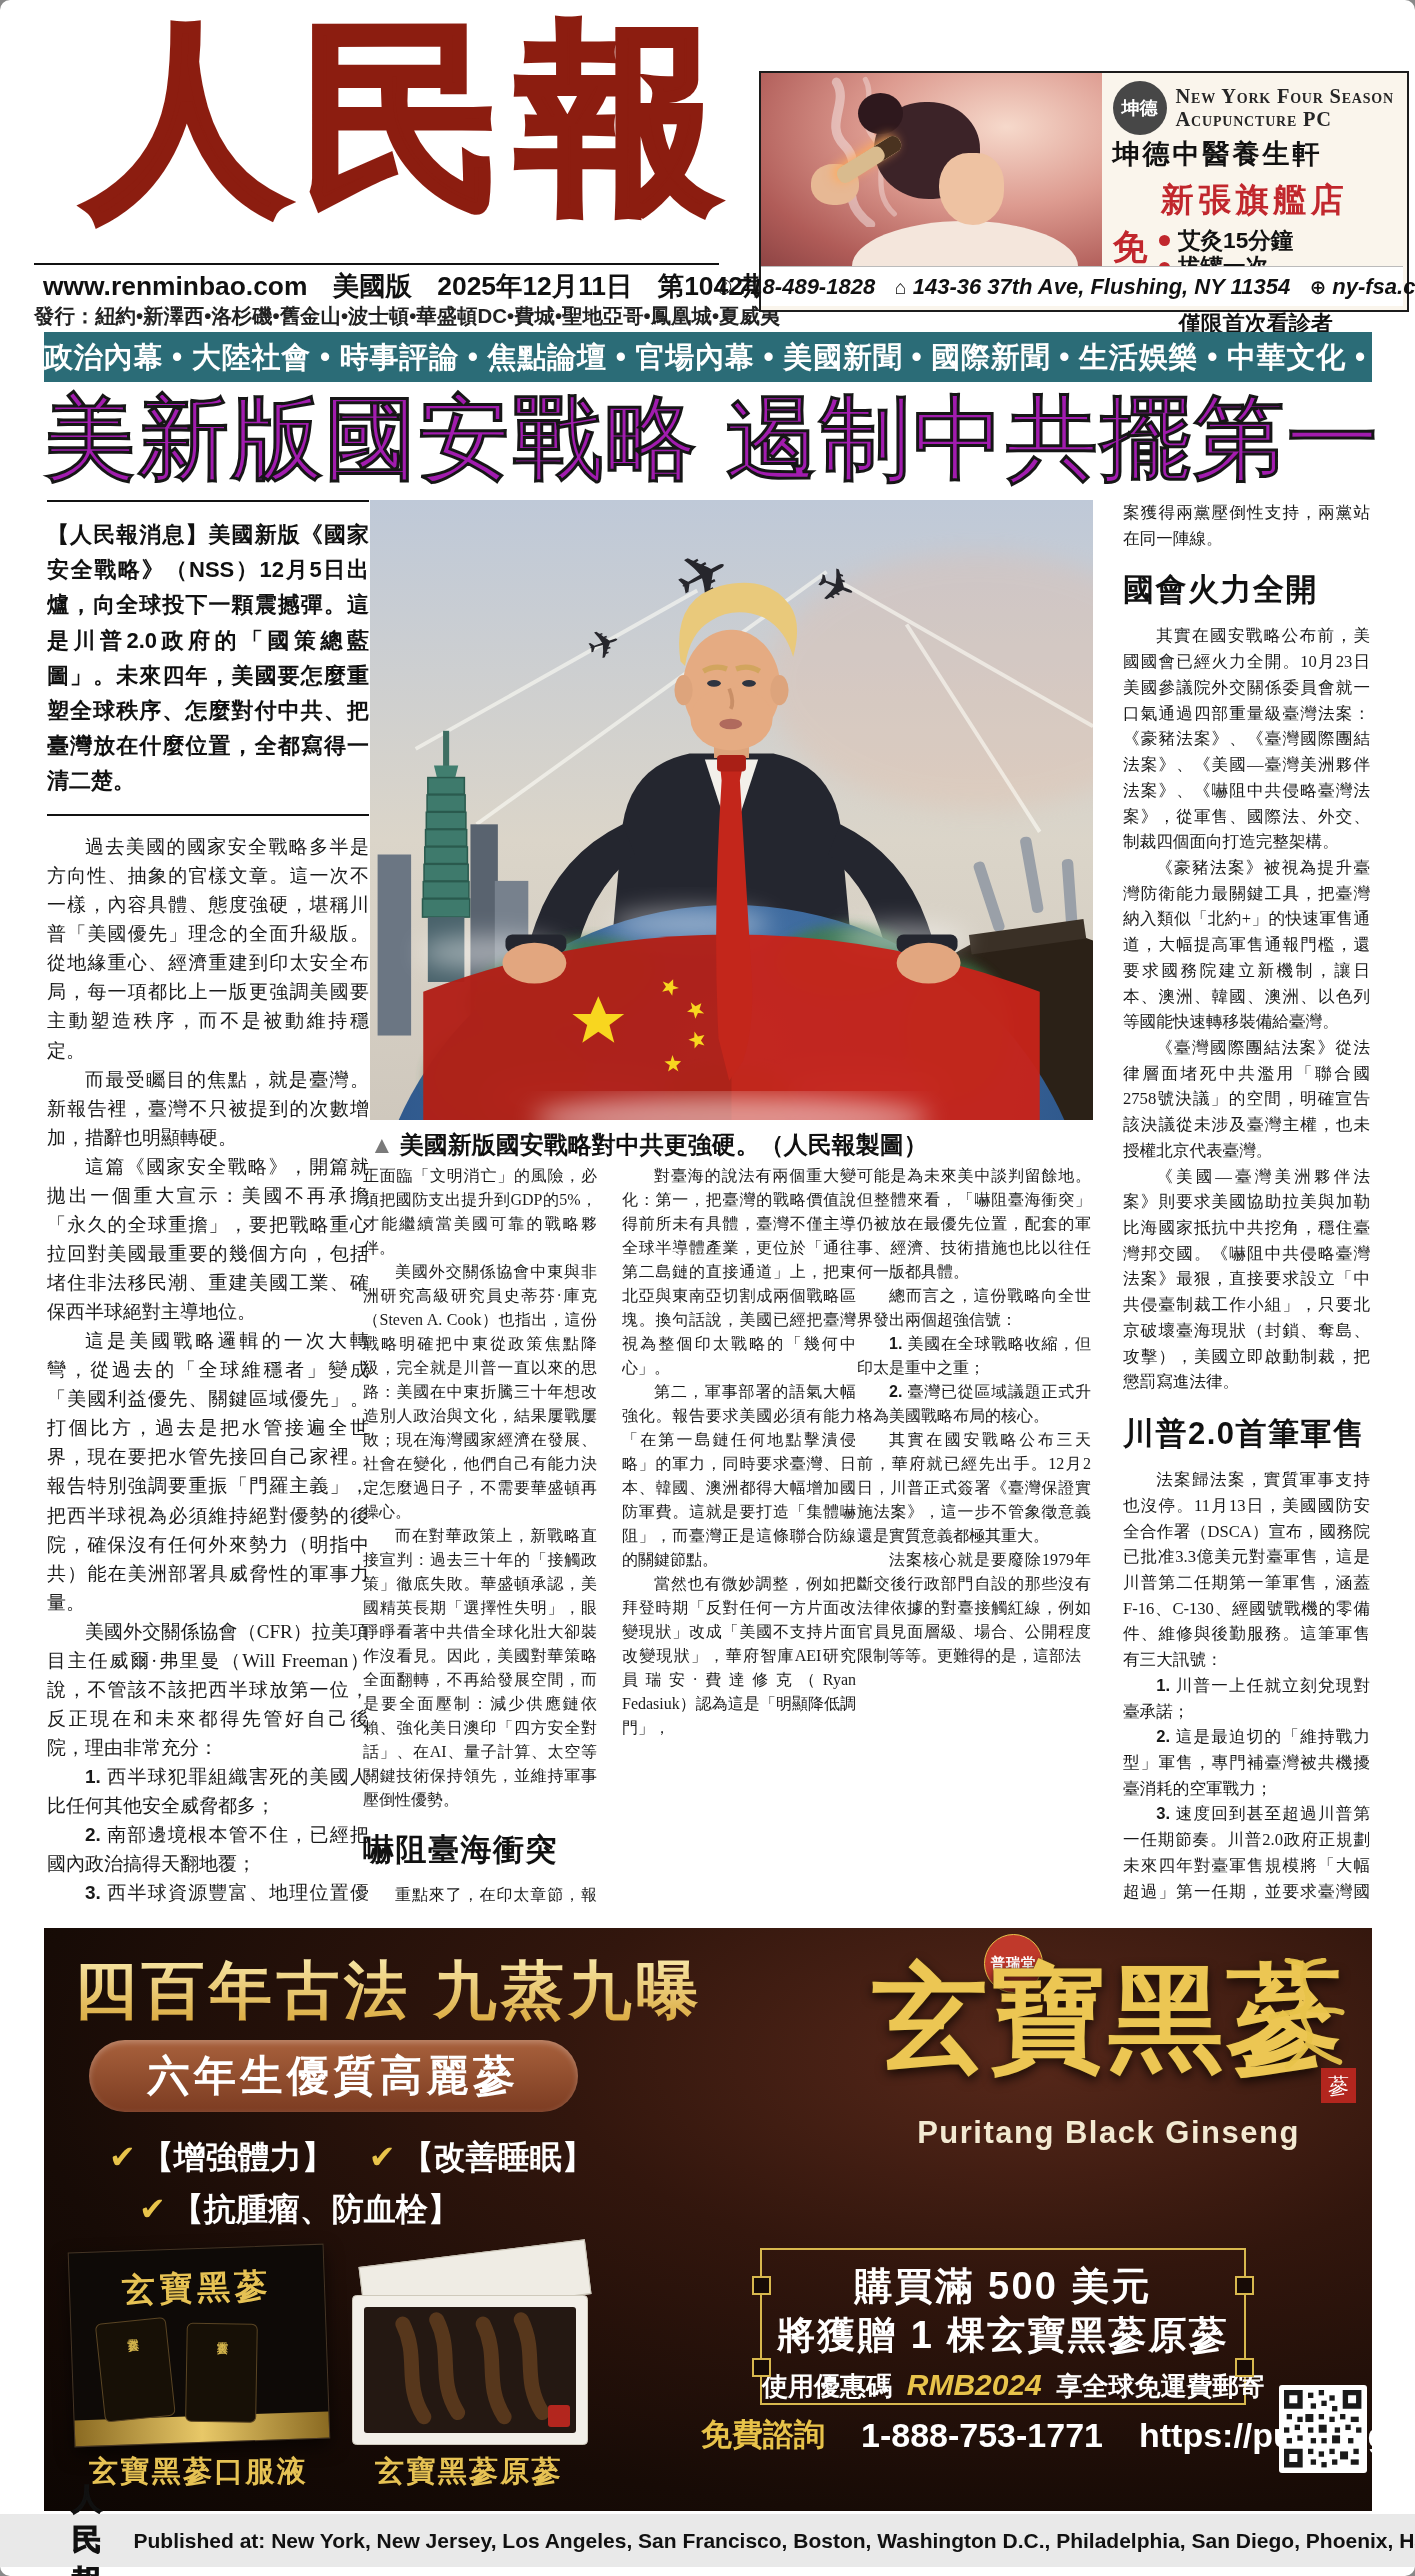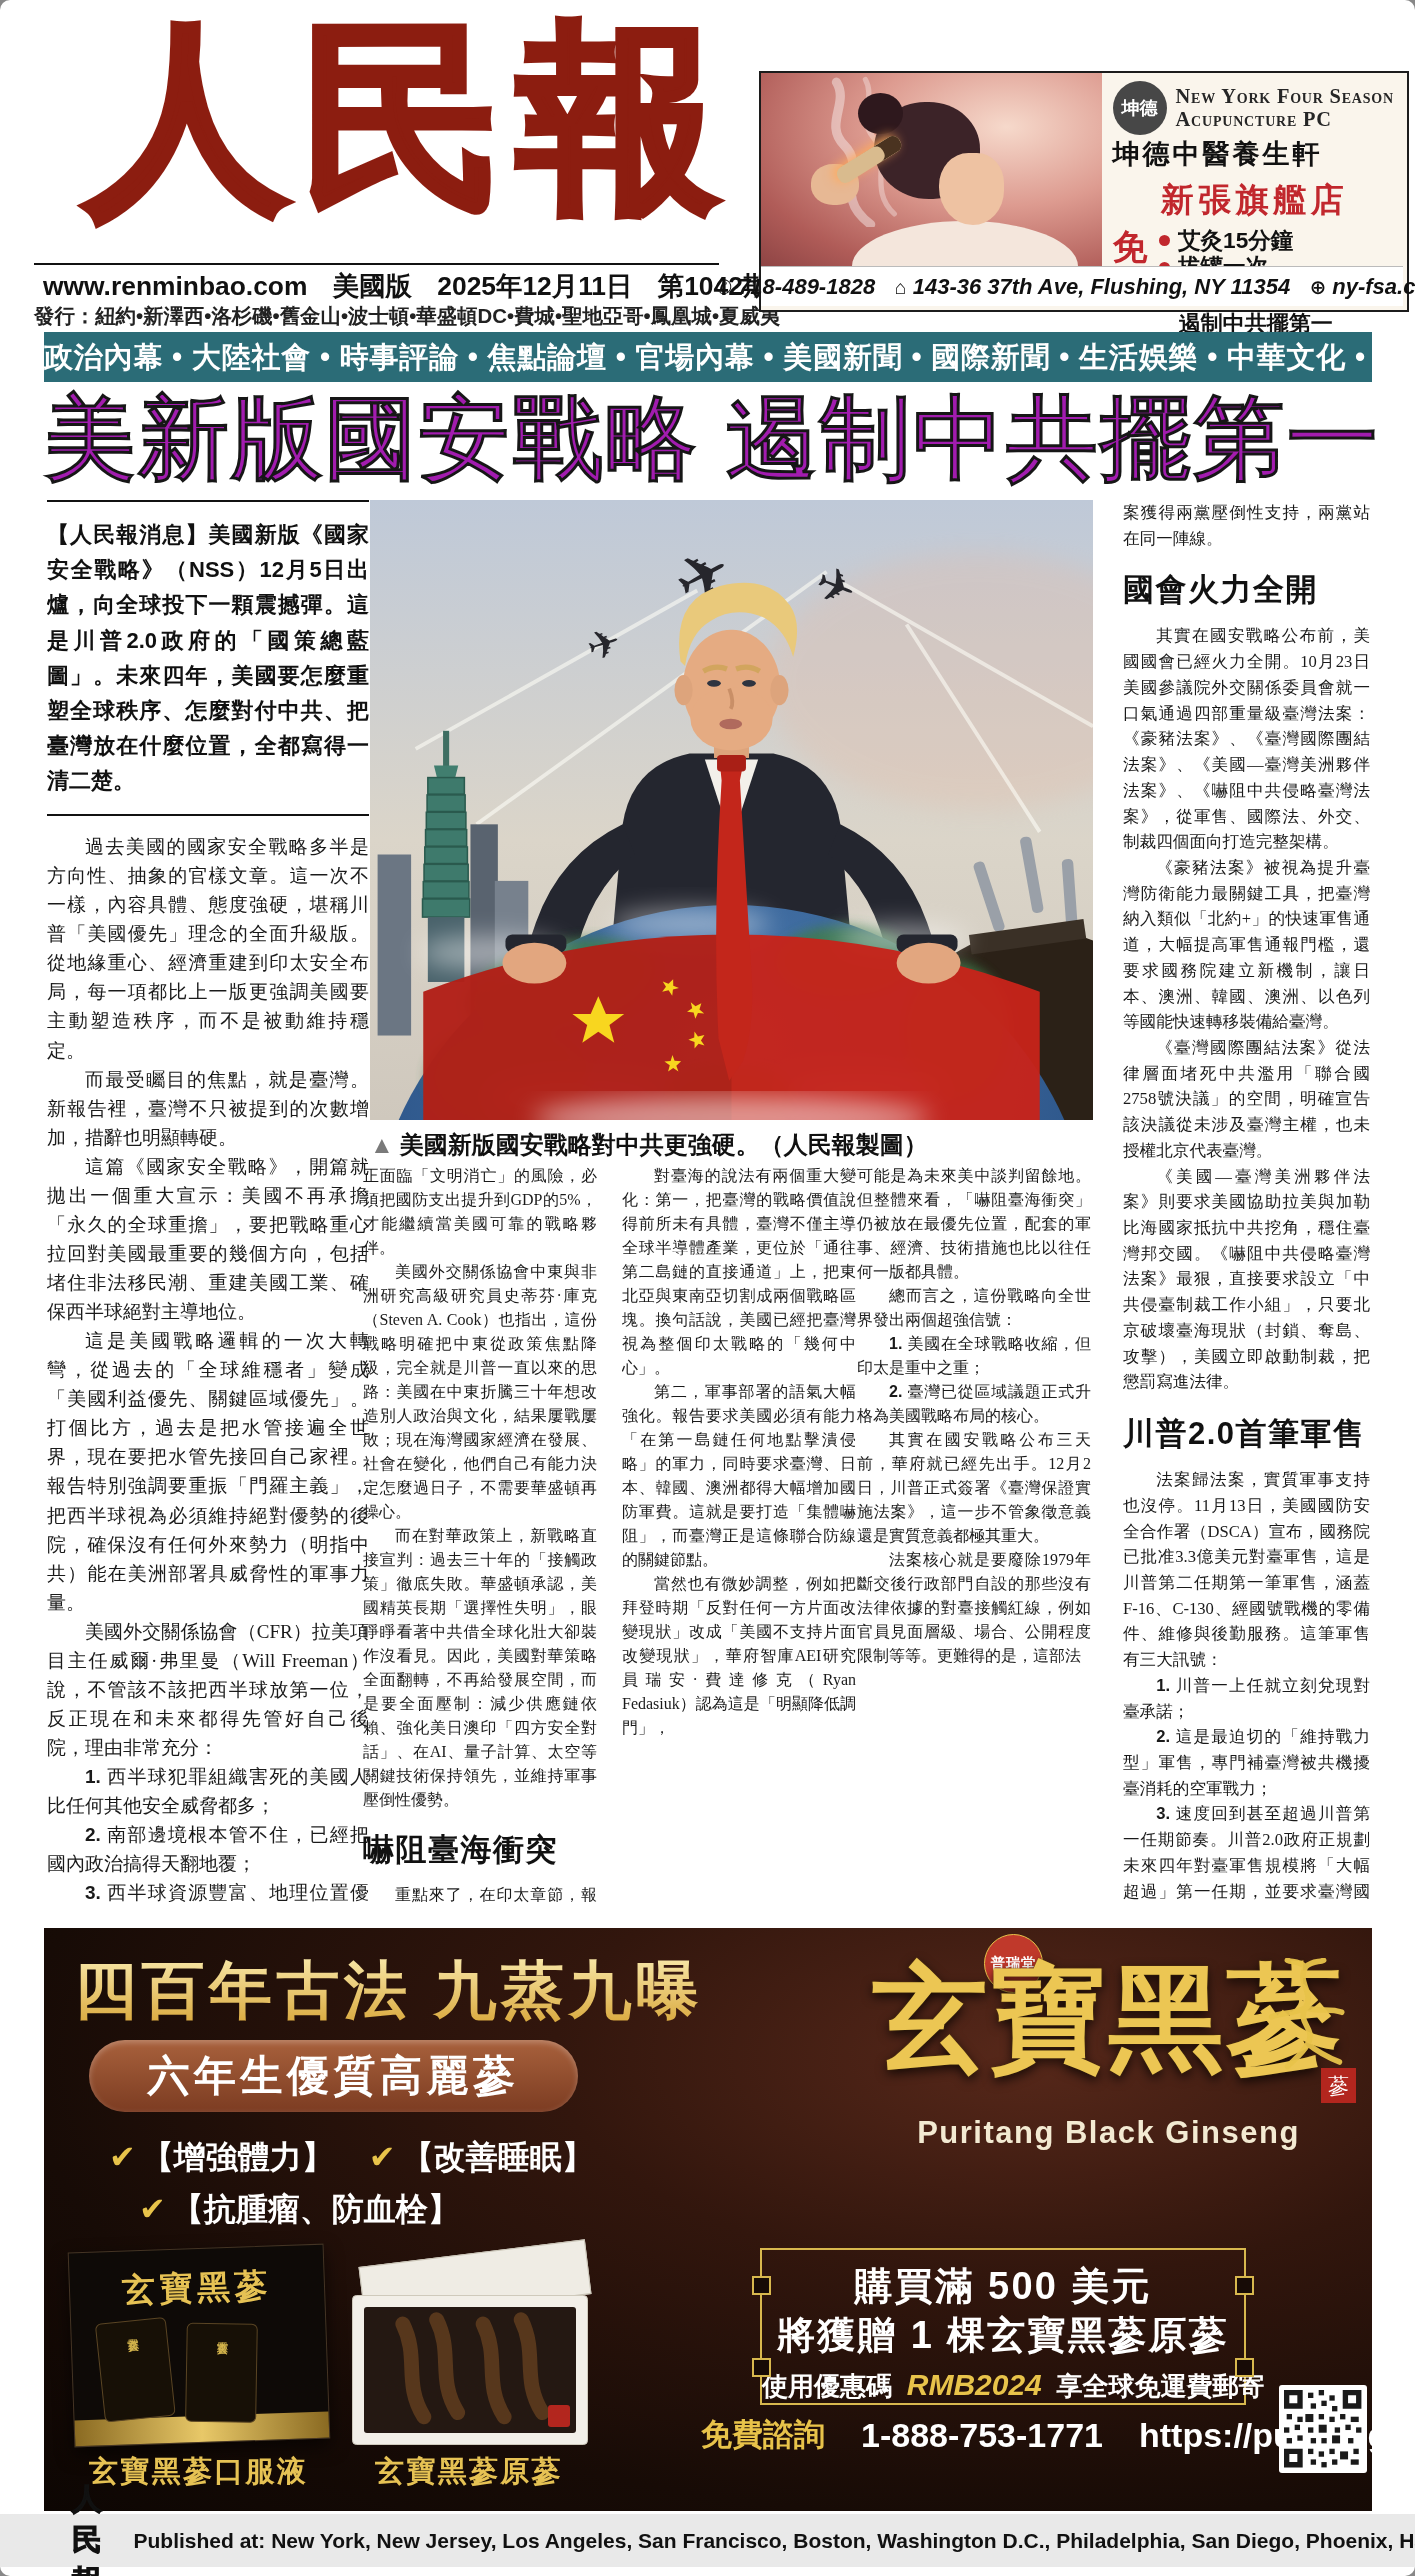--- a/index.html
+++ b/index.html
@@ -186,21 +186,21 @@
               <span>艾灸15分鐘</span>
             </div>
           <div class="acu-item">
               <span class="dot"></span>
               <span>拔罐一次</span>
             </div>
           <div class="acu-item">
               <span class="dot"></span>
               <span>推拿15分鐘</span>
             </div>
-          <div class="acu-note">遏制中共擺第一</div>
+          <div class="acu-note">僅限首次看診者</div>
         </div>
       </div>
     </div>
     <div class="abs acu-contact">
       <span><span class="ic">✆</span> <span>718-489-1828</span></span>
       <span><span class="ic">⌂</span> <span>143-36 37th Ave, Flushing, NY 11354</span></span>
       <span><span class="ic">⊕</span> <span>ny-fsa.com</span></span>
     </div>
   </div>
 

